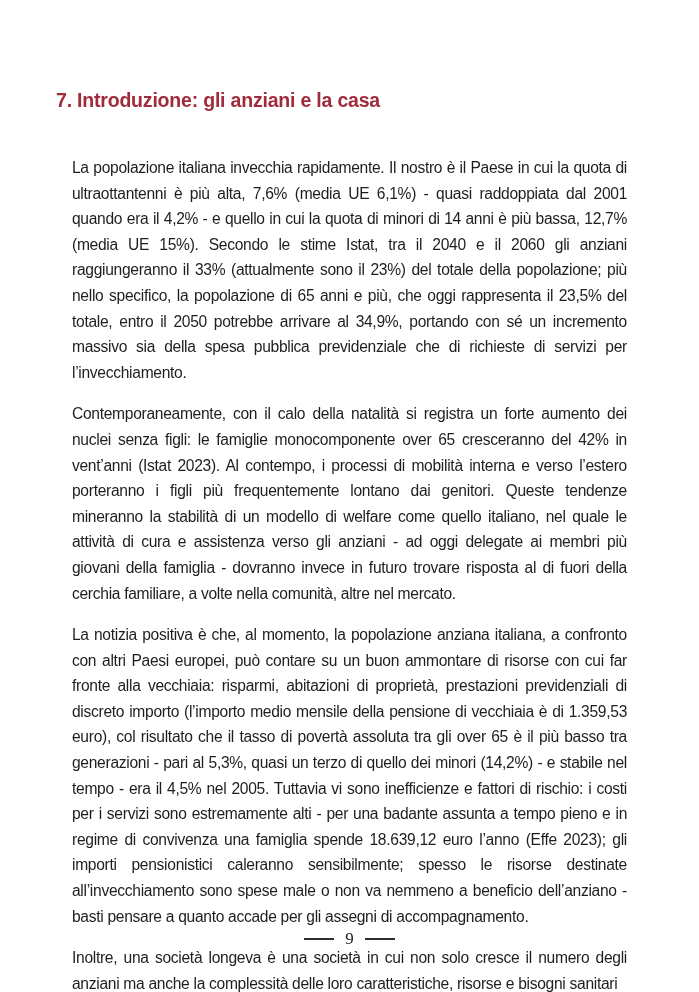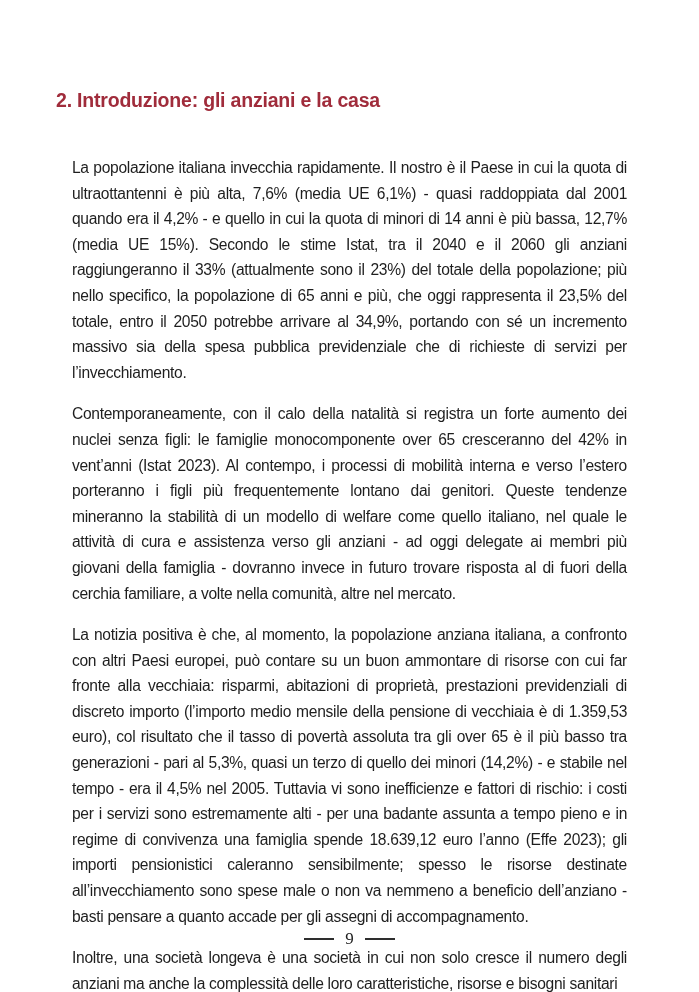--- a/index.html
+++ b/index.html
@@ -57,21 +57,21 @@
     line-height: 1;
     color: #222222;
     transform: translateY(-1px);
   }
 </style>
 </head>
 <body>
 
 <div class="page">
 
-  <h1 class="heading">2. Introduzione: gli anziani e la casa</h1>
+  <h1 class="heading">7. Introduzione: gli anziani e la casa</h1>
 
   <div class="body-text">
     <p>La popolazione italiana invecchia rapidamente. Il nostro è il Paese in cui la quota di ultraottantenni è più alta, 7,6% (media UE 6,1%) - quasi raddoppiata dal 2001 quando era il 4,2% - e quello in cui la quota di minori di 14 anni è più bassa, 12,7% (media UE 15%). Secondo le stime Istat, tra il 2040 e il 2060 gli anziani raggiungeranno il 33% (attualmente sono il 23%) del totale della popolazione; più nello specifico, la popolazione di 65 anni e più, che oggi rappresenta il 23,5% del totale, entro il 2050 potrebbe arrivare al 34,9%, portando con sé un incremento massivo sia della spesa pubblica previdenziale che di richieste di servizi per l’invecchiamento.</p>
     <p>Contemporaneamente, con il calo della natalità si registra un forte aumento dei nuclei senza figli: le famiglie monocomponente over 65 cresceranno del 42% in vent’anni (Istat 2023). Al contempo, i processi di mobilità interna e verso l’estero porteranno i figli più frequentemente lontano dai genitori. Queste tendenze mineranno la stabilità di un modello di welfare come quello italiano, nel quale le attività di cura e assistenza verso gli anziani - ad oggi delegate ai membri più giovani della famiglia - dovranno invece in futuro trovare risposta al di fuori della cerchia familiare, a volte nella comunità, altre nel mercato.</p>
     <p>La notizia positiva è che, al momento, la popolazione anziana italiana, a confronto con altri Paesi europei, può contare su un buon ammontare di risorse con cui far fronte alla vecchiaia: risparmi, abitazioni di proprietà, prestazioni previdenziali di discreto importo (l’importo medio mensile della pensione di vecchiaia è di 1.359,53 euro), col risultato che il tasso di povertà assoluta tra gli over 65 è il più basso tra generazioni - pari al 5,3%, quasi un terzo di quello dei minori (14,2%) - e stabile nel tempo - era il 4,5% nel 2005. Tuttavia vi sono inefficienze e fattori di rischio: i costi per i servizi sono estremamente alti - per una badante assunta a tempo pieno e in regime di convivenza una famiglia spende 18.639,12 euro l’anno (Effe 2023); gli importi pensionistici caleranno sensibilmente; spesso le risorse destinate all’invecchiamento sono spese male o non va nemmeno a beneficio dell’anziano - basti pensare a quanto accade per gli assegni di accompagnamento.</p>
     <p>Inoltre, una società longeva è una società in cui non solo cresce il numero degli anziani ma anche la complessità delle loro caratteristiche, risorse e bisogni sanitari</p>
   </div>
 
   <div class="footer">
     <span class="footer-rule"></span>

